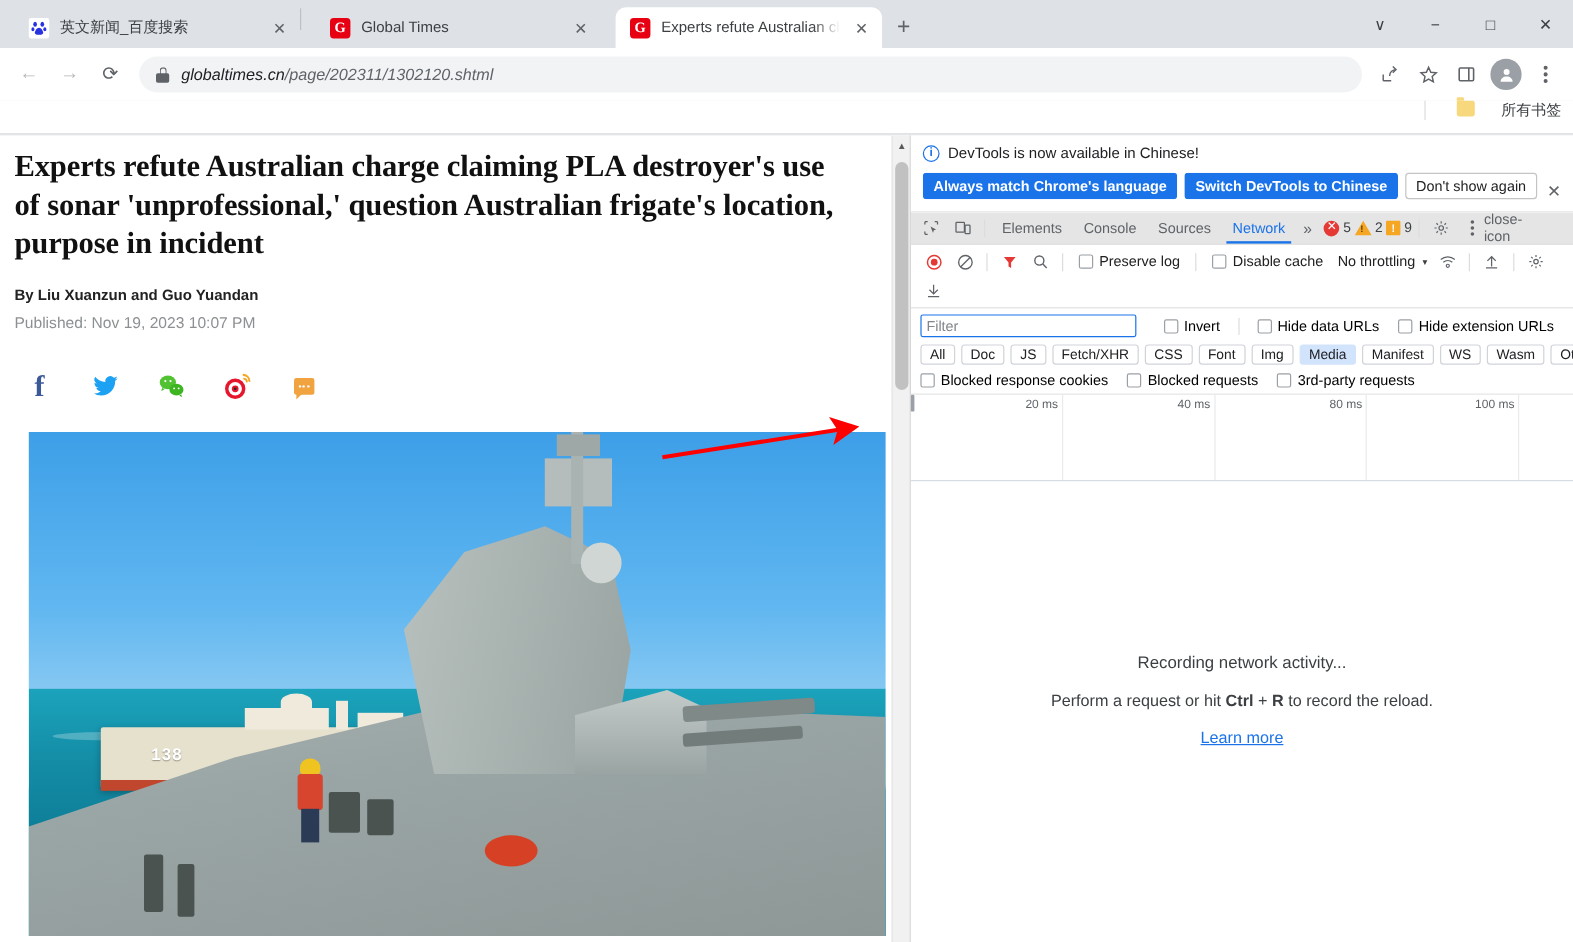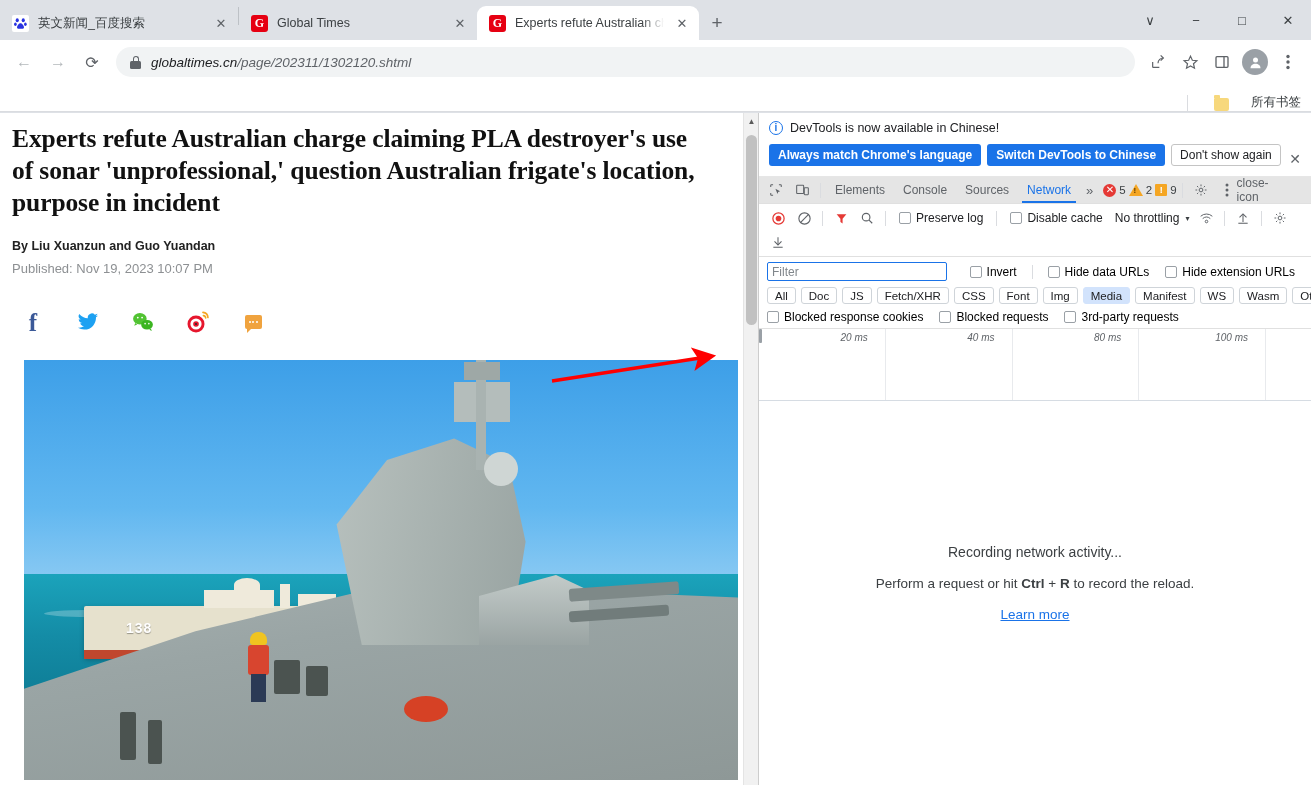--- a/index.html
+++ b/index.html
@@ -15,21 +15,21 @@
 
   
   .tabstrip {
     height: 40px; background:#dee1e6;
     display:flex; align-items:flex-end; position:relative;
   }
   .tab {
     height: 34px; display:flex; align-items:center;
     padding: 0 8px 0 12px; gap:9px;
     border-radius: 9px 9px 0 0;
-    position:relative; font-size:12.5px; color:#3c4043;
+    position:relative; font-size:12.5px; color:#3c4043;margin-left:12px;
   }
   .tab.inactive { width: 238px; }
   .tab.active { width: 222px; background:#ffffff; }
   .tab .favicon { width:17px; height:17px; flex:none; position:relative; }
   .tab .tab-title {
     flex:1; white-space:nowrap; overflow:hidden;
     font-size:12.5px; color:#3c4043;
     -webkit-mask-image: linear-gradient(to right, #000 85%, transparent 100%);
     mask-image: linear-gradient(to right, #000 85%, transparent 100%);
   }
@@ -101,21 +101,21 @@
   }
   .avatar-btn {
     width:26px;height:26px;border-radius:50%;background:#9aa0a6;
     display:flex;align-items:center;justify-content:center;
     margin:0 3px; flex:none;
   }
 
   
   .bookmarkbar {
     height: 28px; background:#ffffff;
-    display:flex; align-items:flex-end; justify-content:flex-end;
+    display:flex; align-items:flex-start; justify-content:flex-end;
     padding-right: 10px; gap:22px;
     border-bottom:1px solid #dadce0;
   }
   .bm-sep { width:1px;height:16px;background:#dadce0;margin-right:4px;}
   .bm-folder { width:15px;height:13px;background:#f7d87c;border-radius:1px 2px 2px 2px; position:relative;}
   .bm-folder:after{content:"";position:absolute;top:-3px;left:0;width:6px;height:3px;background:#f7d87c;border-radius:1px 1px 0 0;}
   .bm-label { font-size:12.5px;color:#3c4043;}
 
   
   .content {
@@ -313,21 +313,21 @@
   .type-chip{
     font-size:11.5px;padding:1.5px 7px;border:1px solid #cfd4d9;border-radius:3px;
     color:#202124;background:#fff;white-space:nowrap;
   }
   .type-chip.active{background:#d2e3fc;border-color:#d2e3fc;}
   .blocked-row{display:flex;align-items:center;margin-top:6px;}
 
   .dt-overview { height:72px; position:relative; border-bottom:1px solid #d6dce3; background:#fff;}
   .ov-grid{position:absolute;inset:0;display:flex;}
   .ov-cell{flex:1;border-right:1px solid #e8eaed;position:relative;}
-  .ov-label{position:absolute;right:17px;top:3px;font-size:10px;color:#5f6368;font-style:italic;}
+  .ov-label{position:absolute;right:3px;top:3px;font-size:10px;color:#5f6368;}
   .ov-handle{position:absolute;left:0;top:0;width:3px;height:14px;background:#9aa0a6;border-radius:1px;}
 
   .dt-empty {
     flex:1; display:flex; flex-direction:column;
     align-items:center; justify-content:center; gap:16px;
     background:#fff; font-size:14px; color:#3c4043; padding-bottom:20px;
   }
   .dt-empty .line2 { font-size:13.5px; }
   .dt-empty .link { color:#1a73e8; text-decoration:underline; font-size:13.5px;}
   .kbd{font-weight:bold;}

